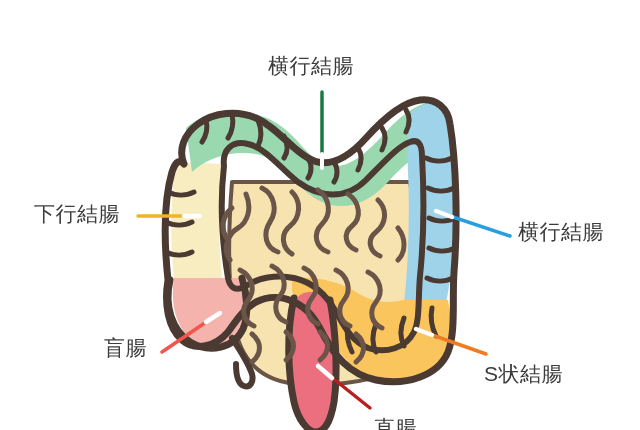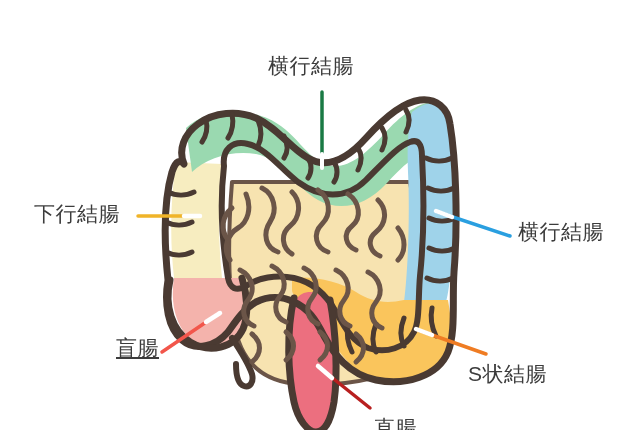--- a/index.html
+++ b/index.html
@@ -31,22 +31,22 @@
     color: #3c3c3c;
     font-size: 21px;
     line-height: 1.1;
     letter-spacing: 0.5px;
     white-space: nowrap;
     font-weight: 500;
   }
   .label-transverse { left: 268px; top: 22px; }
   .label-ascending  { left: 34px;  top: 170px; }
   .label-descending { left: 518px; top: 188px; }
-  .label-cecum      { left: 116px; top: 304px; text-decoration: underline; }
-  .label-sigmoid    { left: 468px; top: 330px; }
+  .label-cecum      { left: 104px; top: 304px; }
+  .label-sigmoid    { left: 484px; top: 330px; }
   .label-rectum     { left: 374px; top: 384px; }
 </style>
 </head>
 <body>
 
 <div id="stage">
 
   <svg id="diagram-svg" viewBox="0 0 640 430">
 
     <g>

